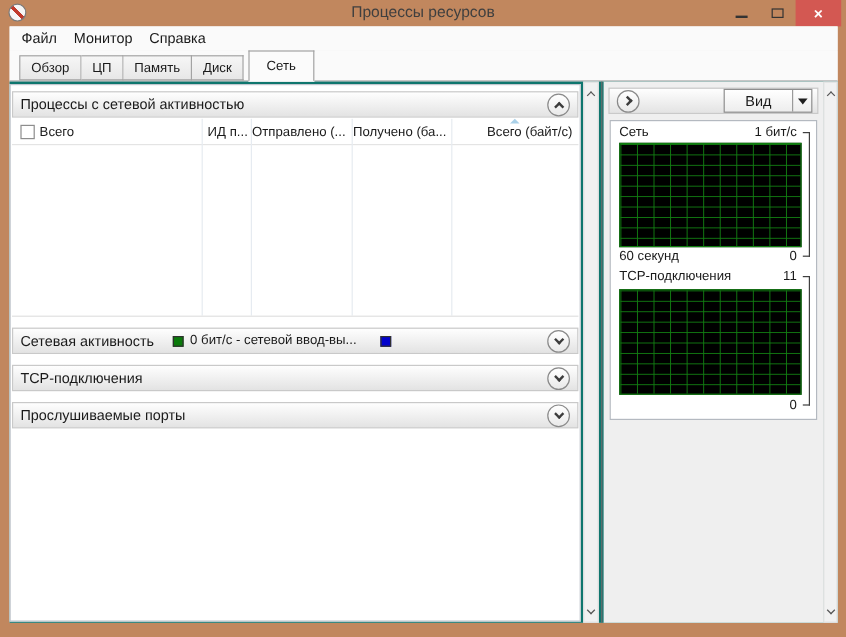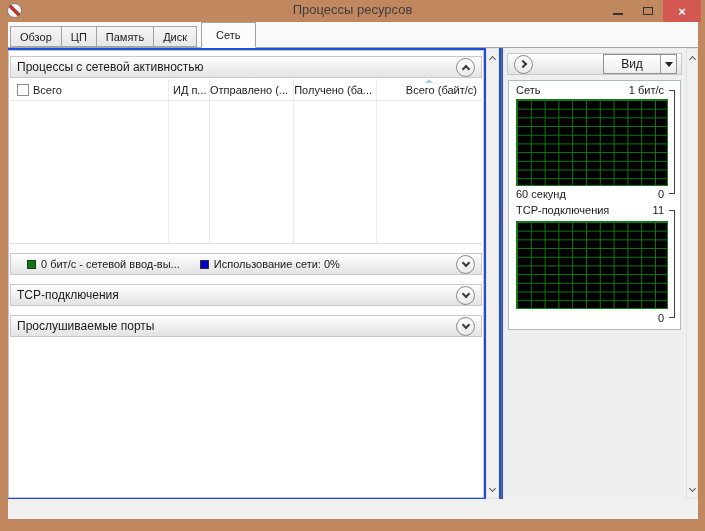--- a/index.html
+++ b/index.html
@@ -22,29 +22,29 @@
   .min-glyph { width:10px; height:2px; background:#333; margin-top:6px; }
   .max-glyph { width:10px; height:8px; border:1px solid #333; }
   .ctrl-close { width:38px; background:#d35852; color:#fff; font-size:13px; font-weight:bold;
     display:flex; align-items:center; justify-content:center; }
   
   .window-body { position:absolute; left:8px; top:22px; width:690px; height:497px;
     background:#f0f0f0; }
   .menubar { height:20px; background:#fafafa; display:flex; align-items:center;
     padding-left:10px; font-size:12px; }
   .menu-item { margin-right:14px; }
-  .tabstrip { height:26px; display:flex; align-items:flex-end; padding-left:2px;
+  .tabstrip { height:26px; display:flex; align-items:flex-end; padding-left:8px;
     border-bottom:1px solid #a5a5a5; background:#fafafa; }
   .tab { height:21px; line-height:20px; padding:0 9px; font-size:11px;
     background:linear-gradient(#f6f6f6,#e7e7e7); border:1px solid #a3a3a3; border-left:none; }
   .tab:first-child { border-left:1px solid #a3a3a3; }
   .tab.active { height:26px; line-height:25px; margin-left:4px; margin-bottom:-1px; padding:0 14px;
     background:#fbfbfb; border:1px solid #a3a3a3; border-bottom:1px solid #fbfbfb; position:relative; z-index:2; }
   
-  .main { position:relative; height:451px; background:#1d4ed8; }
+  .main { position:relative; height:451px; background:#0f766e; }
   .left-pane { position:absolute; left:0; top:2px; width:476px; height:448px;
     background:#fff; border:1px solid #c3c8cf; }
   .section-bar { position:absolute; left:1px; right:1px; height:22px;
     background:linear-gradient(#fefefe,#e3e3e3); border:1px solid #c9c9c9;
     display:flex; align-items:center; font-size:12px; }
   .section-title { margin-left:6px; }
   .chev-btn { width:19px; height:19px; border-radius:50%; border:1px solid #8a8a8a;
     background:linear-gradient(#ffffff,#e9e9e9); margin-left:auto; margin-right:6px;
     display:flex; align-items:center; justify-content:center; }
   .chev { width:6px; height:6px; border-right:2px solid #3c3c3c; border-bottom:2px solid #3c3c3c; }
@@ -119,20 +119,25 @@
         <div class="max-glyph"></div>
       </div>
     <div class="ctrl-close">
         <span>×</span>
       </div>
   </div>
 </div>
 
 <div class="window-body">
 
+  <div class="menubar">
+    <span class="menu-item">Файл</span>
+    <span class="menu-item">Монитор</span>
+    <span class="menu-item">Справка</span>
+  </div>
 
   <div class="tabstrip">
     <div class="tab">Обзор</div>
     <div class="tab">ЦП</div>
     <div class="tab">Память</div>
     <div class="tab">Диск</div>
     <div class="tab active">Сеть</div>
   </div>
 
   <div class="main">
@@ -155,24 +160,24 @@
         <div class="th" style="left:367px; width:100px; text-align:right;">Всего (байт/с)</div>
       </div>
       <div class="sort-ind"></div>
       <div class="col-line" style="left:159px;"></div>
       <div class="col-line" style="left:200px;"></div>
       <div class="col-line" style="left:284px;"></div>
       <div class="col-line" style="left:367px;"></div>
       <div class="table-bottom"></div>
 
       <div class="section-bar" style="top:202px;">
+        <span class="section-title">Сетевая активность</span>
         <span class="legend-swatch green" style="margin-left:16px;"></span>
         <span class="legend-label">0 бит/с - сетевой ввод-вы...</span>
         <span class="legend-swatch blue" style="margin-left:20px;"></span>
-        <span class="legend-label">Использование сети: 0%</span>
         <div class="chev-btn">
             <div class="chev down"></div>
           </div>
       </div>
 
       <div class="section-bar" style="top:233px;">
         <span class="section-title">TCP-подключения</span>
         <div class="chev-btn">
             <div class="chev down"></div>
           </div>

